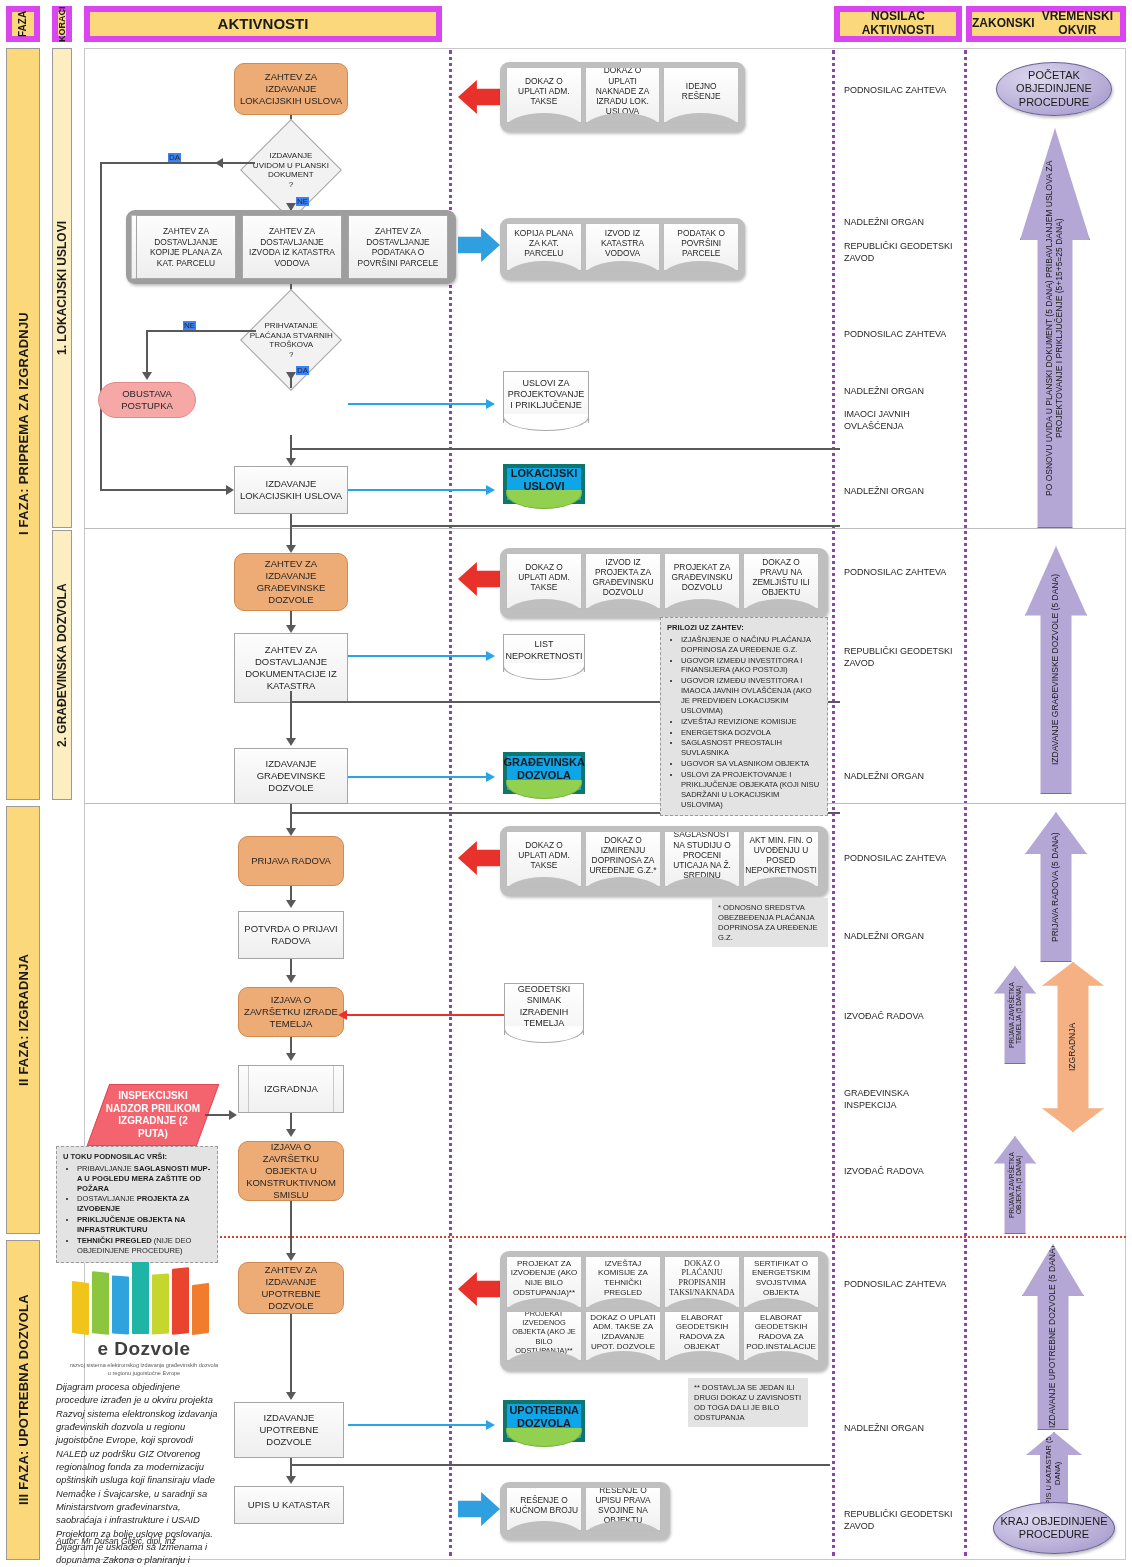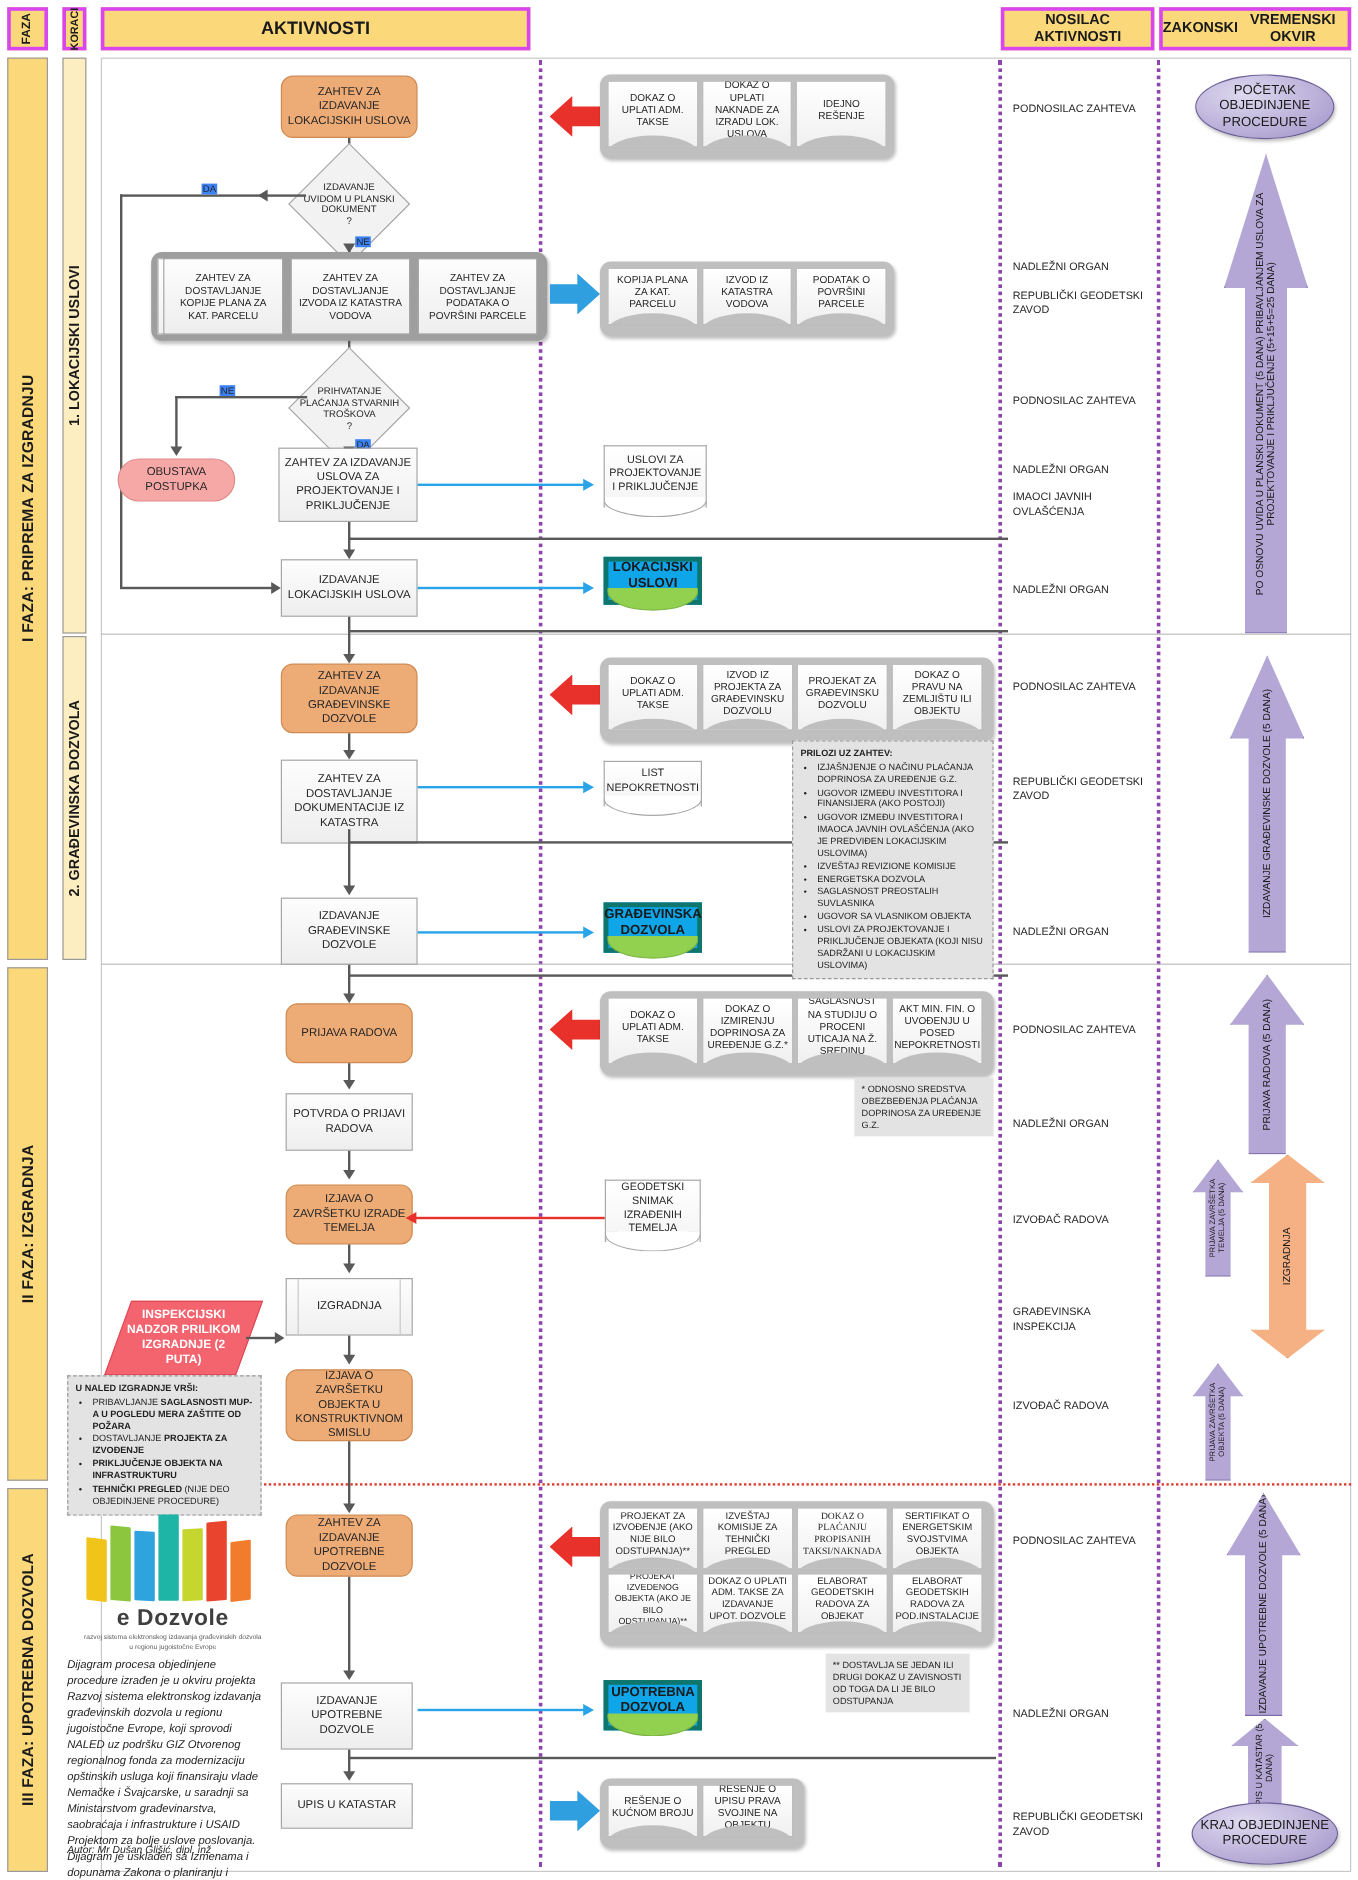--- a/index.html
+++ b/index.html
@@ -13,21 +13,21 @@
     width: 1132px;
     height: 1567px;
     background: #ffffff;
     overflow: hidden;
   }
 
   
   .hdr {
     position: absolute;
     background: #fbd97b;
-    border: 3px solid #d946ef;
+    border: 6px solid #d946ef;
     display: flex; align-items: center; justify-content: center;
     text-align: center;
     font-weight: bold;
     color: #1a1a1a;
     line-height: 1.15;
   }
   .hdr.vert {
     writing-mode: vertical-rl;
     transform: rotate(180deg);
   }
@@ -341,21 +341,20 @@
   <div class="ln ln-h" style="left:146px; top:330px; width:110px;"></div>
   <div class="lbl" style="left:183px; top:321px;">NE</div>
   <div class="ln ln-v" style="left:146px; top:330px; height:46px;"></div>
   <div class="arrowhead ah-down" style="left:142px; top:372px;"></div>
   <div class="node n-stop" style="left:98px; top:382px; width:98px; height:36px;">OBUSTAVA POSTUPKA</div>
 
   <div class="ln ln-v" style="left:290px; top:376px; height:12px;"></div>
   <div class="arrowhead ah-down" style="left:286px; top:372px;"></div>
   <div class="lbl" style="left:296px; top:366px;">DA</div>
 
-  <div class="node n-proc" style="left:232px; top:373px; width:116px; height:62px;">ZAHTEV ZA IZDAVANJE USLOVA ZA PROJEKTOVANJE I PRIKLJUČENJE</div>
 
   <div class="ln ln-v" style="left:290px; top:435px; height:14px;"></div>
   <div class="ln ln-h" style="left:290px; top:448px; width:550px;"></div>
   <div class="ln ln-v" style="left:290px; top:448px; height:14px;"></div>
   <div class="arrowhead ah-down" style="left:286px; top:458px;"></div>
 
   <div class="node n-proc" style="left:234px; top:466px; width:114px; height:48px;">IZDAVANJE LOKACIJSKIH USLOVA</div>
 
   <div class="ln ln-v" style="left:290px; top:514px; height:12px;"></div>
   <div class="ln ln-h" style="left:290px; top:525px; width:550px;"></div>
@@ -406,21 +405,21 @@
 
   <div class="ln ln-v" style="left:290px; top:1113px; height:20px;"></div>
   <div class="arrowhead ah-down" style="left:286px; top:1129px;"></div>
 
   <div class="node n-start" style="left:238px; top:1141px; width:106px; height:60px;">IZJAVA O ZAVRŠETKU OBJEKTA U KONSTRUKTIVNOM SMISLU</div>
 
   <div class="ln ln-v" style="left:290px; top:1201px; height:58px;"></div>
   <div class="arrowhead ah-down" style="left:286px; top:1253px;"></div>
 
   <div class="note dashed" style="left:56px; top:1146px; width:162px;">
-    <span class="tt">U NALED IZGRADNJE VRŠI:</span>
+    <span class="tt">U TOKU PODNOSILAC VRŠI:</span>
     <ul>
       <li>PRIBAVLJANJE <b>SAGLASNOSTI MUP-A U POGLEDU MERA ZAŠTITE OD POŽARA</b></li>
       <li>DOSTAVLJANJE <b>PROJEKTA ZA IZVOĐENJE</b></li>
       <li><b>PRIKLJUČENJE OBJEKTA NA INFRASTRUKTURU</b></li>
       <li><b>TEHNIČKI PREGLED</b> (NIJE DEO OBJEDINJENE PROCEDURE)</li>
     </ul>
   </div>
 
   <div class="node n-start" style="left:238px; top:1262px; width:106px; height:52px;">ZAHTEV ZA IZDAVANJE UPOTREBNE DOZVOLE</div>
 

